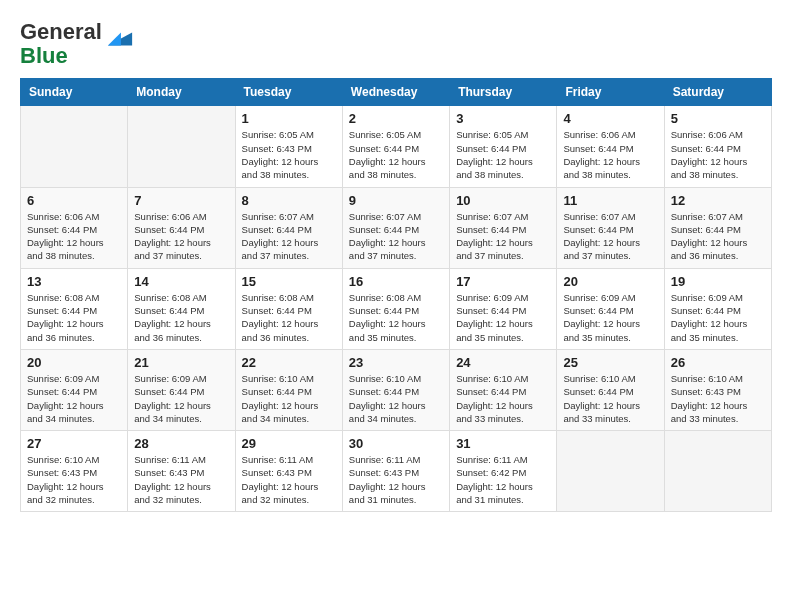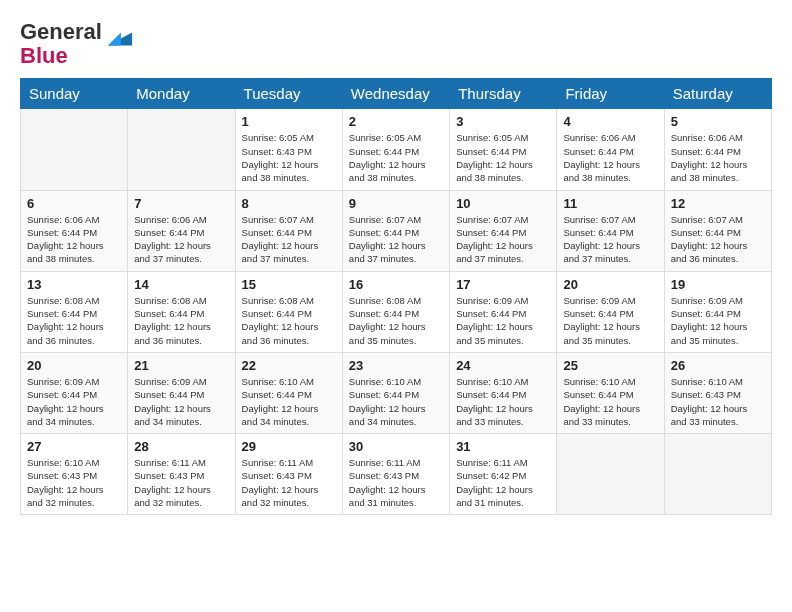--- a/index.html
+++ b/index.html
@@ -44,22 +44,22 @@
       color: #444;
     }
     .calendar {
       width: 100%;
       border-collapse: collapse;
       border: 1px solid #ccc;
     }
     .calendar th {
       background-color: #1a6faf;
       color: white;
-      font-size: 15px;
-      font-weight: normal;
+      font-size: 12px;
+      font-weight: bold;
       padding: 6px 8px;
       text-align: left;
       border: 1px solid #1a6faf;
     }
     .calendar td {
       vertical-align: top;
       padding: 5px 6px;
       font-size: 10px;
       color: #333;
       border: 1px solid #ddd;
@@ -86,21 +86,21 @@
       background: #f5f5f5 !important;
     }
   </style>
 </head>
 <body>
 
 <div class="header">
   <div class="logo">
     <div class="logo-text">
       <span style="font-size:22px;font-weight:bold;color:#333;line-height:1.1;">General</span>
-      <span style="font-size:22px;font-weight:bold;color:#be185d;line-height:1.1;">Blue</span>
+      <span style="font-size:22px;font-weight:bold;color:#15803d;line-height:1.1;">Blue</span>
     </div>
     <svg class="logo-icon" viewBox="0 0 30 30" xmlns="http://www.w3.org/2000/svg">
       <polygon points="2,22 28,8 28,22" fill="#1a6faf"></polygon>
       <polygon points="2,22 16,8 16,22" fill="#2196f3"></polygon>
     </svg>
   </div>
   <div class="title-block">
   </div>
 </div>
 

